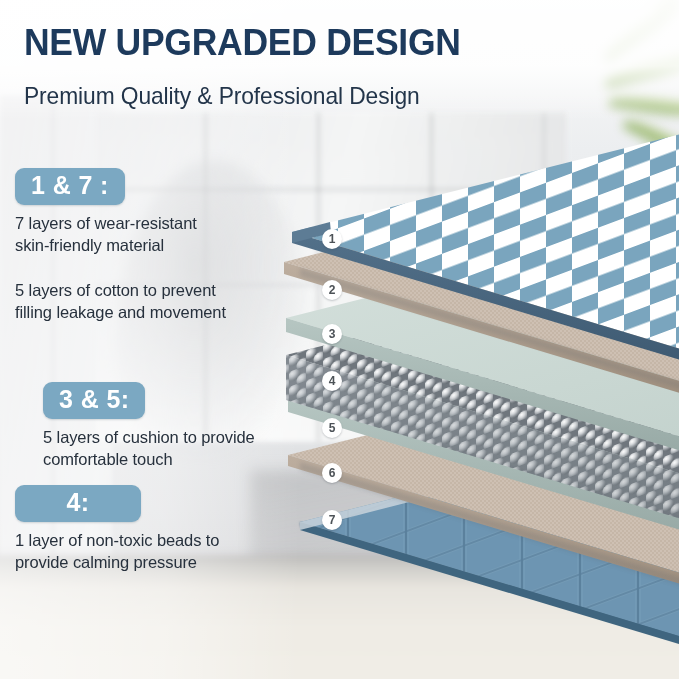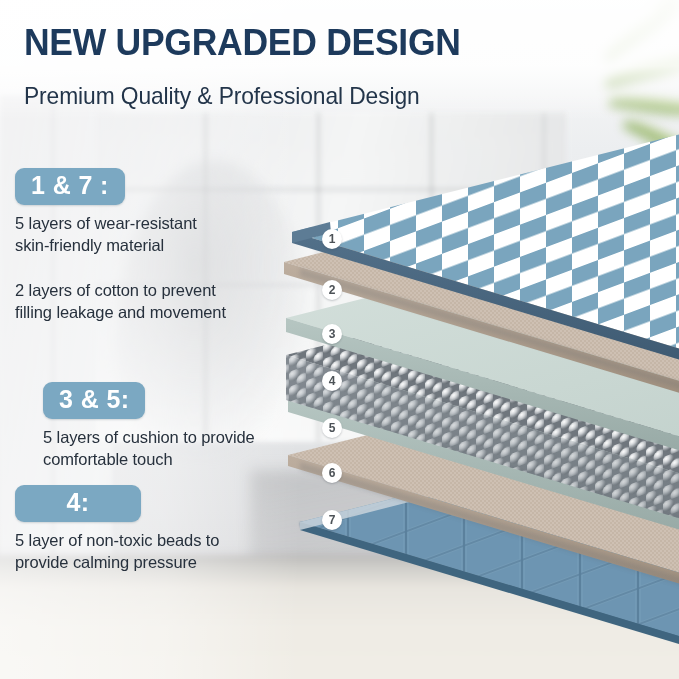--- a/index.html
+++ b/index.html
@@ -363,31 +363,31 @@
   <div class="numdot" style="left:322px; top:371px;">4</div>
   <div class="numdot" style="left:322px; top:418px;">5</div>
   <div class="numdot" style="left:322px; top:463px;">6</div>
   <div class="numdot" style="left:322px; top:510px;">7</div>
 
   <div class="title">NEW UPGRADED DESIGN</div>
   <div class="subtitle">Premium Quality &amp; Professional Design</div>
 
   <div class="feature" id="feat-0">
     <div class="badge">1 &amp; 7 :</div>
-    <div class="desc">5 layers of wear-resistant
+    <div class="desc">7 layers of wear-resistant
 skin-friendly material</div>
   </div>
   <div class="feature" id="feat-1">
-    <div class="desc">2 layers of cotton to prevent
+    <div class="desc">5 layers of cotton to prevent
 filling leakage and movement</div>
   </div>
   <div class="feature" id="feat-2">
     <div class="badge">3 &amp; 5:</div>
     <div class="desc">5 layers of cushion to provide
 comfortable touch</div>
   </div>
   <div class="feature" id="feat-3">
     <div class="badge wide">4:</div>
-    <div class="desc">5 layer of non-toxic beads to
+    <div class="desc">1 layer of non-toxic beads to
 provide calming pressure</div>
   </div>
 
 </div>
 
 </body></html>

